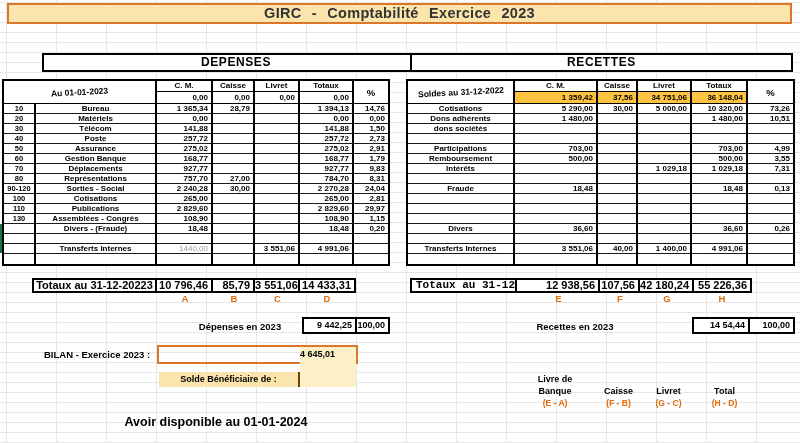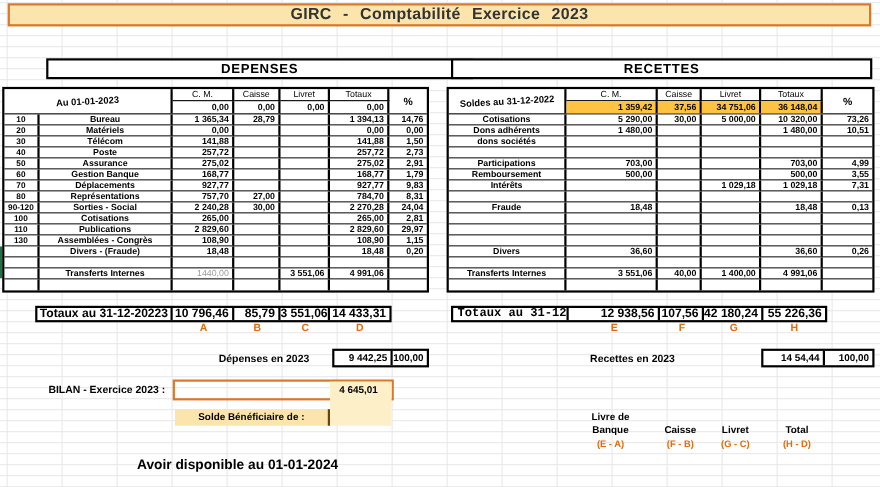--- a/index.html
+++ b/index.html
@@ -38,21 +38,21 @@
   
   .tbl { top:79px; background:#fff; border:2px solid #000; }
   .dep-tbl { left:2px; width:388px; }
   .rec-tbl { left:406px; width:389px; }
 
   .thead { display:grid; grid-template-rows:11px 11px; border-bottom:1px solid #000; }
   .dep-head { grid-template-columns:153px 56px 42px 45px 54px 34px; }
   .rec-head { grid-template-columns:107px 83px 40px 54px 56px 45px; }
   .hperiod { grid-row:1/3; border-right:2px solid #000; display:flex; align-items:center; justify-content:center; font-weight:bold; font-size:8.5px; }
   .hperiod .tilt { display:inline-block; transform:rotate(-3deg); white-space:nowrap; }
-  .hcol { border-right:2px solid #000; border-bottom:1px solid #000; text-align:center; font-weight:normal; font-size:8px; line-height:10px; }
+  .hcol { border-right:2px solid #000; border-bottom:1px solid #000; text-align:center; font-weight:bold; font-size:8px; line-height:10px; }
   .hpct { grid-row:1/3; grid-column:6; display:flex; align-items:center; justify-content:center; font-weight:bold; font-size:9.5px; }
   .hopen { border-right:2px solid #000; text-align:right; padding-right:3px; font-weight:bold; font-size:8px; line-height:11px; }
   .rec-head .hopen { background:var(--gold,#FFC342); }
 
   .row { display:grid; height:10px; }
   .dep-row { grid-template-columns:32px 121px 56px 42px 45px 54px 34px; }
   .rec-row { grid-template-columns:107px 83px 40px 54px 56px 45px; }
   .cell {
     border-right:2px solid #000; border-bottom:1px solid #1a1a1a;
     font-size:8px; font-weight:bold; line-height:9px; overflow:hidden; white-space:nowrap;
@@ -87,21 +87,21 @@
   .sum-box { top:317px; height:17px; border:2px solid #000; background:#fff; display:grid; }
   .dep-sum-box { left:302px; width:88px; grid-template-columns:51px 33px; }
   .rec-sum-box { left:692px; width:103px; grid-template-columns:54px 45px; }
   .sval, .spct { text-align:right; padding-right:3px; font-weight:bold; font-size:9px; line-height:13px; }
   .spct { border-left:2px solid #000; }
 
   
   .bilan-label { left:44px; top:349px; font-weight:bold; font-size:9.5px; white-space:nowrap; }
   .bilan-box { left:157px; top:345px; width:201px; height:19px; border:2px solid var(--orange-border,#D9772A); display:grid; grid-template-columns:141px 56px; }
   .bilan-box .bl { background:var(--tan,#FBE5AC); text-align:center; font-weight:bold; font-size:9px; line-height:15px; border-right:2px solid #6b4310;margin-top:25px; }
-  .bilan-box .bv { background:var(--tan-light,#FDF0C8); text-align:center; padding-right:4px; font-weight:bold; font-size:9px; line-height:15px; }
+  .bilan-box .bv { background:var(--tan-light,#FDF0C8); text-align:left; padding-right:4px; font-weight:bold; font-size:9px; line-height:15px; }
 
   
   .avoir { left:66px; top:415px; width:300px; text-align:center; font-weight:bold; font-size:12.5px; white-space:nowrap; }
 
   
   .final-heads { left:513px; top:374px; display:grid; grid-template-columns:84px 43px 57px 55px; }
   .fh { text-align:center; }
   .fh1 { height:11px; font-weight:bold; font-size:9px; line-height:11px; }
   .fh2 { height:12px; font-weight:bold; font-size:9px; line-height:12px; }
   .fhsub { height:12px; font-weight:bold; font-size:8.5px; line-height:12px; color:var(--accent,#E26B0A); }

